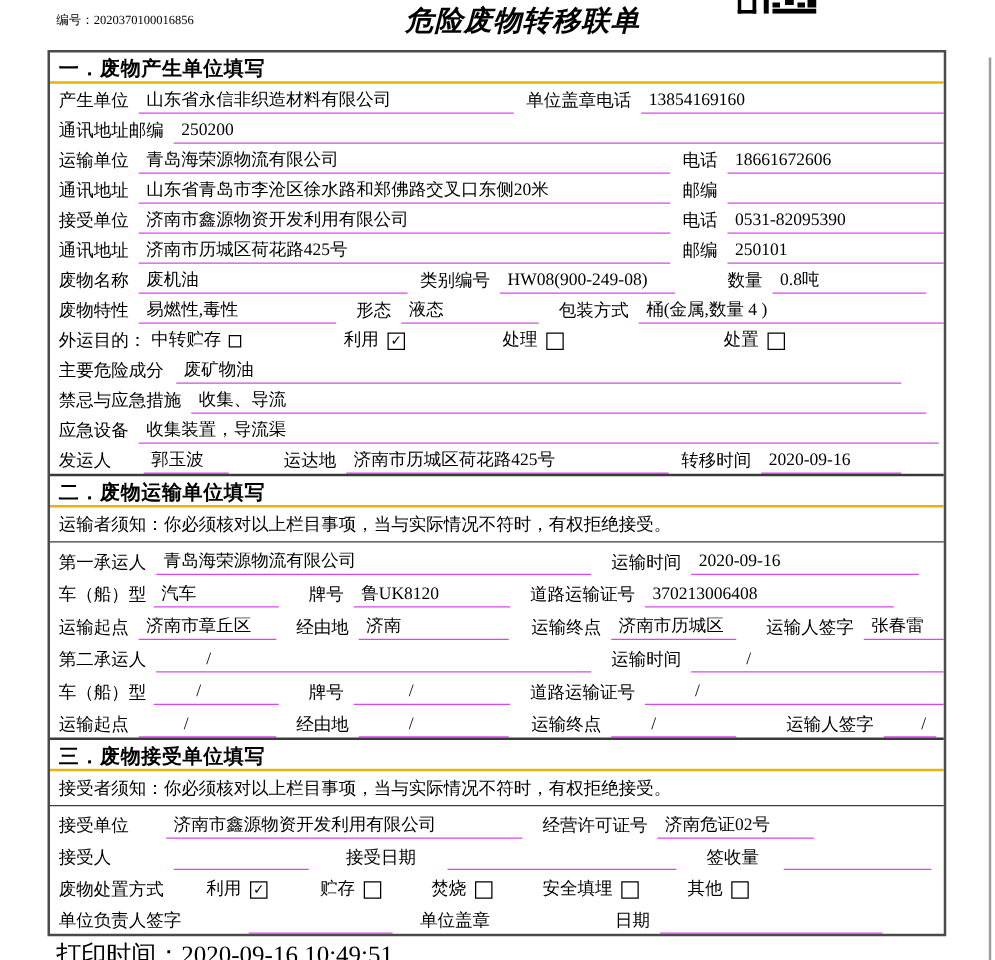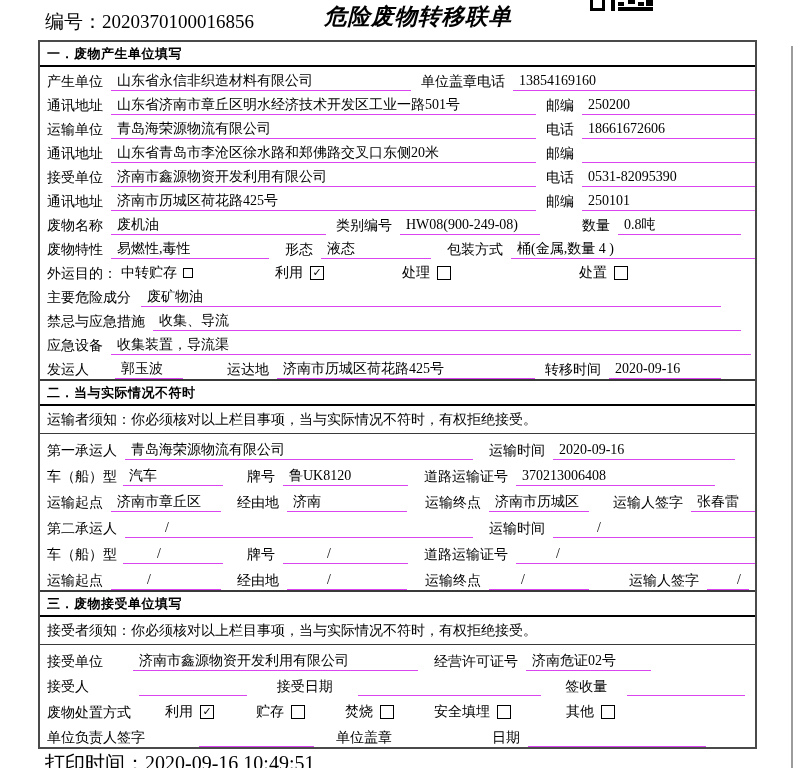--- a/index.html
+++ b/index.html
@@ -1,34 +1,34 @@
 <!DOCTYPE html>
 <html><head>
 <meta charset="utf-8">
 <style>
   html,body{margin:0;padding:0;}
   body{
     width:796px;height:768px;background:#ffffff;color:#000;
     font-family:"Liberation Serif","DejaVu Serif",serif;
     font-size:14px;position:relative;overflow:hidden;
   }
-  .serial{position:absolute;left:45px;top:9px;font-size:19px;white-space:nowrap;}
+  .serial{position:absolute;left:45px;top:9px;font-size:10px;white-space:nowrap;}
   .doc-title{
     position:absolute;left:324px;top:1px;font-size:22.5px;font-weight:bold;
     font-family:"DejaVu Sans","Liberation Sans",sans-serif;letter-spacing:1px;white-space:nowrap;font-style:italic;
   }
   .qr{position:absolute;left:590px;top:0;}
   .page-edge{position:absolute;left:791px;top:46px;width:2px;height:722px;background:#9c9c9c;}
   .form{
     position:absolute;left:38px;top:40px;width:719px;box-sizing:border-box;
     border:2px solid #4a4a4a;display:flex;flex-direction:column;background:#fff;
   }
   .sec-head{
-    font-family:"DejaVu Sans","Liberation Sans",sans-serif;font-weight:bold;font-size:13px;
-    height:25px;box-sizing:border-box;padding:3px 0 0 7px;border-bottom:2px solid #000000;
+    font-family:"DejaVu Sans","Liberation Sans",sans-serif;font-weight:bold;font-size:16px;
+    height:25px;box-sizing:border-box;padding:3px 0 0 7px;border-bottom:2px solid #eab308;
     letter-spacing:.5px;
   }
   .sec-head.mid{border-top:2px solid #3a3a3a;height:27px;}
   .notice{
     height:28px;box-sizing:border-box;border-bottom:1.5px solid #3a3a3a;
     padding:5px 0 0 7px;white-space:nowrap;
   }
   .row{
     display:flex;align-items:flex-end;padding-left:7px;box-sizing:border-box;
     height:24px;white-space:nowrap;
@@ -82,21 +82,20 @@
     <div class="row">
       <span class="lbl">产生单位</span>
       <span class="fld" style="width:300px">山东省永信非织造材料有限公司</span>
       <span class="lbl">单位盖章</span>
       <span class="lbl push">电话</span>
       <span class="fld grow">13854169160</span>
     </div>
 
     <div class="row">
       <span class="lbl">通讯地址</span>
-      <span class="fld" style="width:425px">山东省济南市章丘区明水经济技术开发区工业一路501号</span>
       <span class="lbl push">邮编</span>
       <span class="fld grow">250200</span>
     </div>
 
     <div class="row">
       <span class="lbl">运输单位</span>
       <span class="fld" style="width:425px">青岛海荣源物流有限公司</span>
       <span class="lbl push">电话</span>
       <span class="fld grow">18661672606</span>
     </div>
@@ -178,21 +177,21 @@
     <div class="row">
       <span class="lbl">发运人</span>
       <span class="fld" style="width:68px;margin-left:26px">郭玉波</span>
       <span class="lbl" style="margin-left:34px">运达地</span>
       <span class="fld" style="width:258px">济南市历城区荷花路425号</span>
       <span class="lbl">转移时间</span>
       <span class="fld grow" style="margin-right:34px">2020-09-16</span>
     </div>
   </div>
 
-  <div class="sec-head mid">二．当与实际情况不符时</div>
+  <div class="sec-head mid">二．废物运输单位填写</div>
   <div class="s2">
     <div class="notice">运输者须知：你必须核对以上栏目事项，当与实际情况不符时，有权拒绝接受。</div>
 
     <div class="row">
       <span class="lbl">第一承运人</span>
       <span class="fld" style="width:348px">青岛海荣源物流有限公司</span>
       <span class="lbl" style="margin-left:6px">运输时间</span>
       <span class="fld grow" style="margin-right:20px">2020-09-16</span>
     </div>
 
@@ -275,21 +274,21 @@
         <span class="cb"></span>
       </span>
       <span class="cbg" style="margin-left:40px">
         <span class="lbl">焚烧</span>
         <span class="cb"></span>
       </span>
       <span class="cbg" style="margin-left:40px">
         <span class="lbl">安全填埋</span>
         <span class="cb"></span>
       </span>
-      <span class="cbg" style="margin-left:55px">
+      <span class="cbg" style="margin-left:39px">
         <span class="lbl">其他</span>
         <span class="cb"></span>
       </span>
     </div>
 
     <div class="row">
       <span class="lbl">单位负责人签字</span>
       <span class="fld" style="width:115px;margin-left:54px"></span>
       <span class="lbl" style="margin-left:12px">单位盖章</span>
       <span class="lbl" style="margin-left:100px">日期</span>

